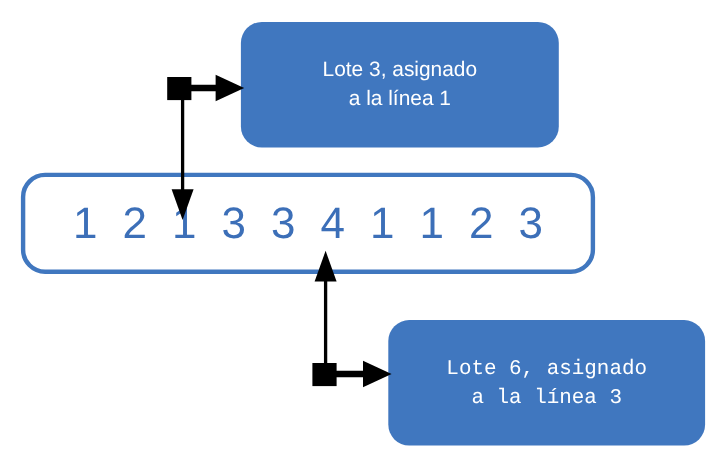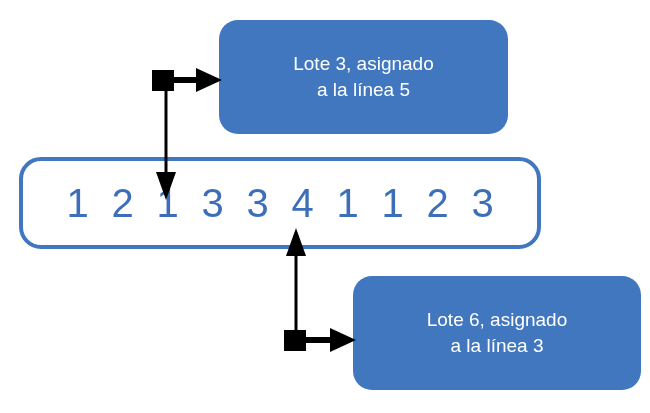--- a/index.html
+++ b/index.html
@@ -34,23 +34,24 @@
     user-select: none;
   }
   #callout-lote3 {
     left: 219px;
     top: 20px;
     width: 289px;
     height: 114px;
   }
   #callout-lote6 {
     left: 353px;
-    top: 276px;
+    top: 291px;
     width: 288px;
     height: 114px;
+    font-family: Liberation Mono, monospace;
   }
   .callout-line { display: block; white-space: nowrap; }
 
   
   #sequence-container {
     position: absolute;
     left: 19px;
     top: 157px;
     width: 522px;
     height: 92px;
@@ -94,21 +95,21 @@
   }
 </style>
 </head>
 <body>
 
 <div id="stage" style="background: rgb(255, 255, 255);">
 
   <div class="callout" id="callout-lote3" style="background: rgb(64, 119, 191); color: rgb(255, 255, 255);">
     <div>
       <span class="callout-line">Lote 3, asignado</span>
-      <span class="callout-line">a la línea 5</span>
+      <span class="callout-line">a la línea 1</span>
     </div>
   </div>
 
   <div class="callout" id="callout-lote6" style="background: rgb(64, 119, 191); color: rgb(255, 255, 255);">
     <div>
       <span class="callout-line">Lote 6, asignado</span>
       <span class="callout-line">a la línea 3</span>
     </div>
   </div>
 

